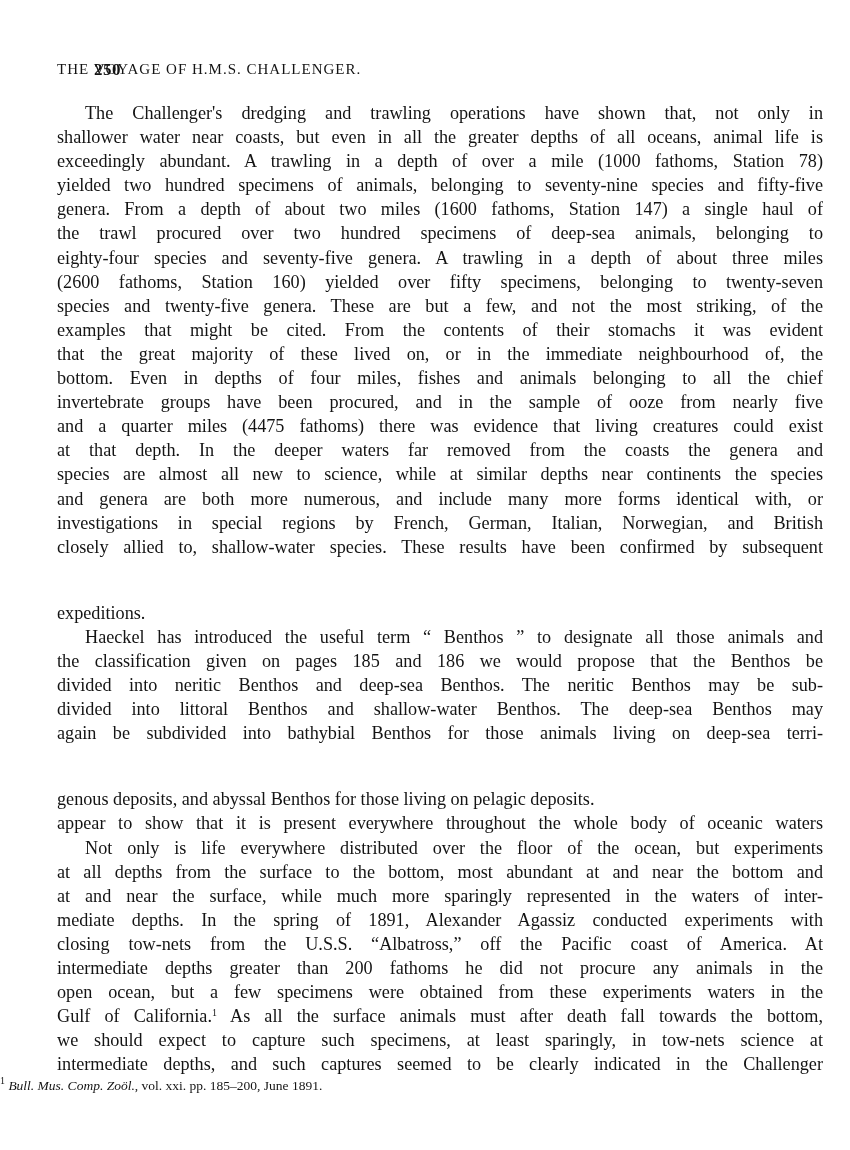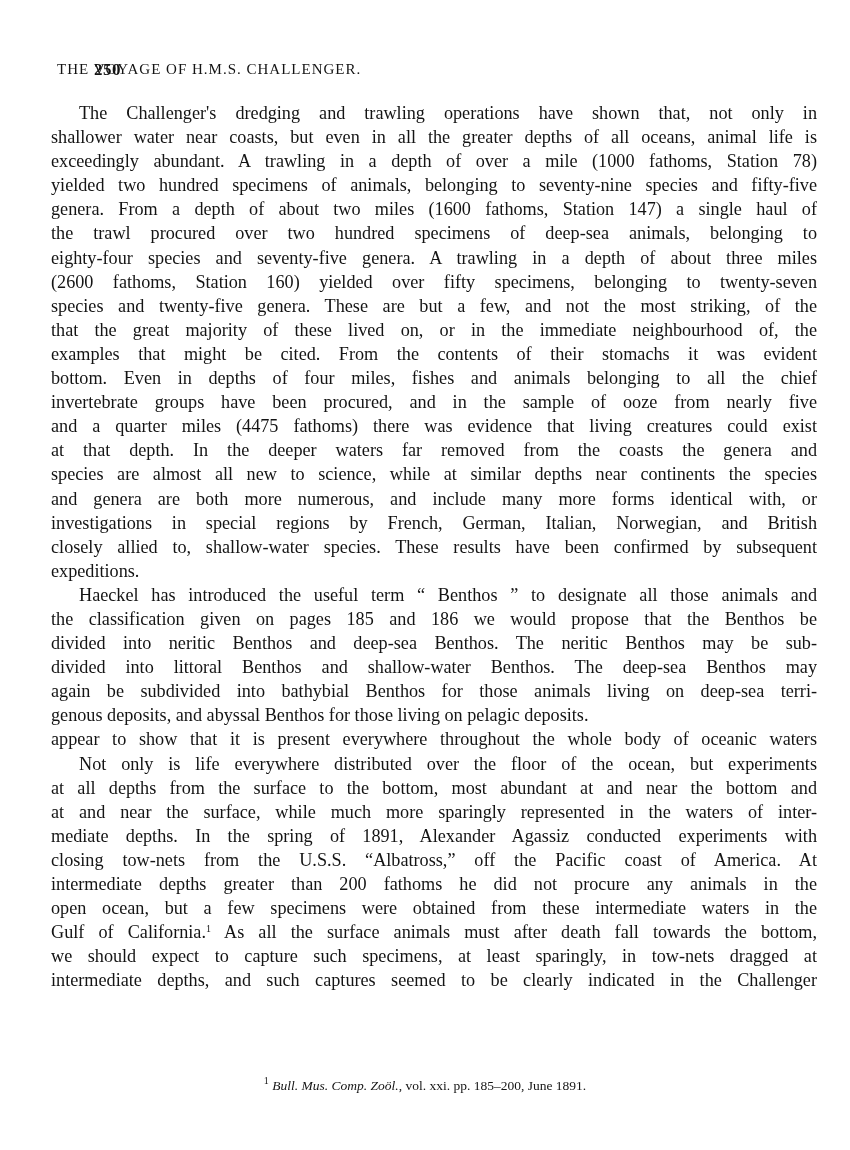--- a/index.html
+++ b/index.html
@@ -1,27 +1,27 @@
 <!DOCTYPE html>
 <html><head>
 <meta charset="utf-8">
 <style>
   html, body { margin:0; padding:0; background:#ffffff; }
   body { width:850px; height:1150px; position:relative; overflow:hidden; color:#141414;
          font-family:"Liberation Serif","DejaVu Serif",serif; }
   .header { position:absolute; top:60px; left:57px; width:766px; height:24px; font-size:17px; }
   .page-num { position:absolute; left:0; top:0; font-weight:bold; letter-spacing:0.5px;margin-left:37px; }
   .running-head { position:absolute; left:0; right:0; top:1px; text-align:left; font-size:15px; letter-spacing:1px; }
-  .body { position:absolute; top:101px; left:51px; width:766px; }
+  .body { position:absolute; top:101px; left:57px; width:766px; }
   .line { height:24.1px; line-height:24.1px; font-size:18.2px; white-space:nowrap;
           text-align:justify; text-align-last:justify; overflow:hidden; }
-  .line.last { text-align-last:left; }
+  .line.last { text-align-last:left;margin-top:42px; }
   .line.indent { padding-left:28px; }
   sup { font-size:10px; line-height:0; vertical-align:6px; }
-  .footnote { position:absolute; top:1078px; left:0; width:850px; text-align:center; font-size:13.5px; }
+  .footnote { position:absolute; top:1078px; left:0; width:850px; font-size:13.5px; }
   .footnote i { font-style:italic; }
 </style>
 </head>
 <body>
 
 <div class="header">
   <span class="page-num">250</span>
   <div class="running-head">THE VOYAGE OF H.M.S. CHALLENGER.</div>
 </div>
 
@@ -30,22 +30,22 @@
   <div>
     <div class="line indent">The Challenger's dredging and trawling operations have shown that, not only in</div>
     <div class="line">shallower water near coasts, but even in all the greater depths of all oceans, animal life is</div>
     <div class="line">exceedingly abundant.  A trawling in a depth of over a mile (1000 fathoms, Station 78)</div>
     <div class="line">yielded two hundred specimens of animals, belonging to seventy-nine species and fifty-five</div>
     <div class="line">genera.  From a depth of about two miles (1600 fathoms, Station 147) a single haul of</div>
     <div class="line">the trawl procured over two hundred specimens of deep-sea animals, belonging to</div>
     <div class="line">eighty-four species and seventy-five genera.  A trawling in a depth of about three miles</div>
     <div class="line">(2600 fathoms, Station 160) yielded over fifty specimens, belonging to twenty-seven</div>
     <div class="line">species and twenty-five genera.  These are but a few, and not the most striking, of the</div>
+    <div class="line">examples that might be cited.  From the contents of their stomachs it was evident</div>
     <div class="line">that the great majority of these lived on, or in the immediate neighbourhood of, the</div>
-    <div class="line">examples that might be cited.  From the contents of their stomachs it was evident</div>
     <div class="line">bottom.  Even in depths of four miles, fishes and animals belonging to all the chief</div>
     <div class="line">invertebrate groups have been procured, and in the sample of ooze from nearly five</div>
     <div class="line">and a quarter miles (4475 fathoms) there was evidence that living creatures could exist</div>
     <div class="line">at that depth.  In the deeper waters far removed from the coasts the genera and</div>
     <div class="line">species are almost all new to science, while at similar depths near continents the species</div>
     <div class="line">and genera are both more numerous, and include many more forms identical with, or</div>
     <div class="line">investigations in special regions by French, German, Italian, Norwegian, and British</div>
     <div class="line">closely allied to, shallow-water species.  These results have been confirmed by subsequent</div>
     <div class="line last">expeditions.</div>
   </div>
@@ -60,23 +60,23 @@
   </div>
 
   <div>
     <div class="line">appear to show that it is present everywhere throughout the whole body of oceanic waters</div>
     <div class="line indent">Not only is life everywhere distributed over the floor of the ocean, but experiments</div>
     <div class="line">at all depths from the surface to the bottom, most abundant at and near the bottom and</div>
     <div class="line">at and near the surface, while much more sparingly represented in the waters of inter-</div>
     <div class="line">mediate depths.  In the spring of 1891, Alexander Agassiz conducted experiments with</div>
     <div class="line">closing tow-nets from the U.S.S. “Albatross,” off the Pacific coast of America.  At</div>
     <div class="line">intermediate depths greater than 200 fathoms he did not procure any animals in the</div>
-    <div class="line">open ocean, but a few specimens were obtained from these intermediate waters in the</div>
+    <div class="line">open ocean, but a few specimens were obtained from these experiments waters in the</div>
     <div class="line"><span>Gulf of California.</span><sup>1</sup><span>  As all the surface animals must after death fall towards the bottom,</span></div>
-    <div class="line">we should expect to capture such specimens, at least sparingly, in tow-nets dragged at</div>
+    <div class="line">we should expect to capture such specimens, at least sparingly, in tow-nets science at</div>
     <div class="line">intermediate depths, and such captures seemed to be clearly indicated in the Challenger</div>
   </div>
 </div>
 
 <div class="footnote">
   <sup>1</sup>
   <i>Bull. Mus. Comp. Zoöl.</i><span>, vol. xxi. pp. 185–200, June 1891.</span>
 </div>
 
 </body></html>

